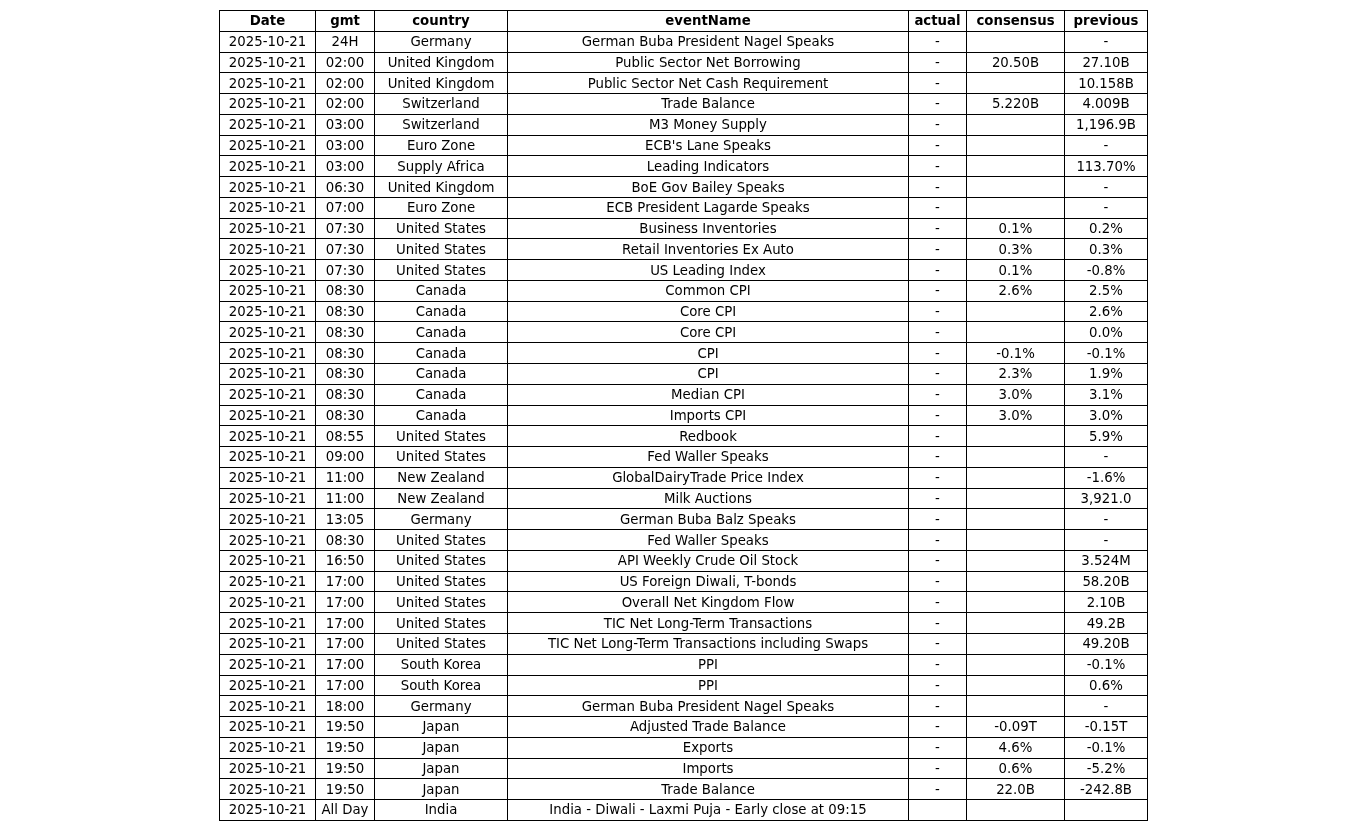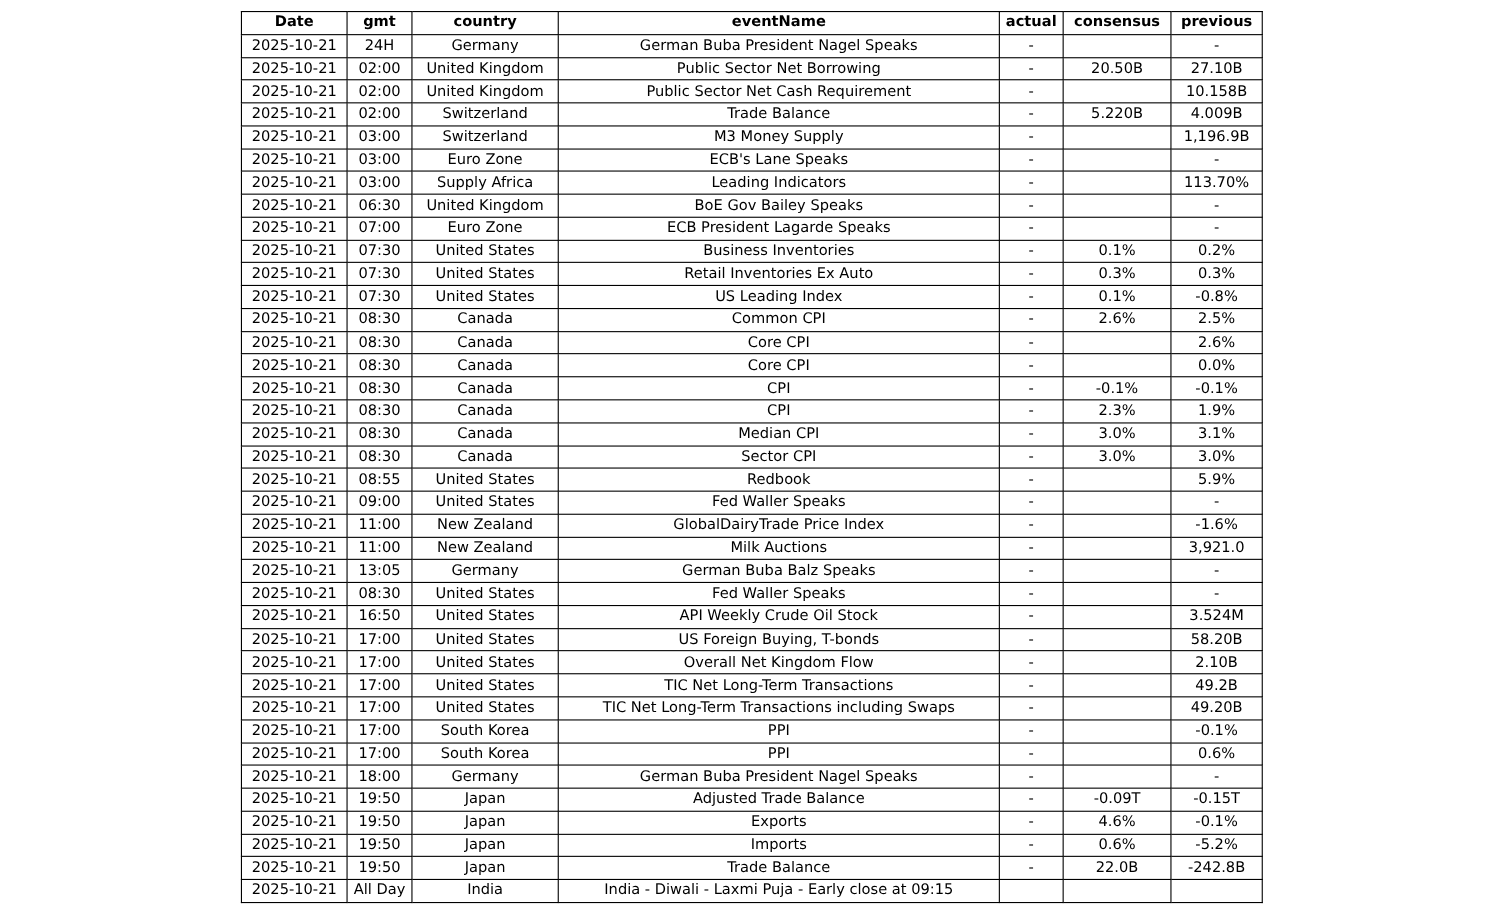--- a/index.html
+++ b/index.html
@@ -229,21 +229,21 @@
         <td>Canada</td>
         <td>Median CPI</td>
         <td>-</td>
         <td>3.0%</td>
         <td>3.1%</td>
       </tr>
       <tr>
         <td>2025-10-21</td>
         <td>08:30</td>
         <td>Canada</td>
-        <td>Sector CPI</td>
+        <td>Imports CPI</td>
         <td>-</td>
         <td>3.0%</td>
         <td>3.0%</td>
       </tr>
       <tr>
         <td>2025-10-21</td>
         <td>08:55</td>
         <td>United States</td>
         <td>Redbook</td>
         <td>-</td>
@@ -301,21 +301,21 @@
         <td>United States</td>
         <td>API Weekly Crude Oil Stock</td>
         <td>-</td>
         <td></td>
         <td>3.524M</td>
       </tr>
       <tr>
         <td>2025-10-21</td>
         <td>17:00</td>
         <td>United States</td>
-        <td>US Foreign Buying, T-bonds</td>
+        <td>US Foreign Diwali, T-bonds</td>
         <td>-</td>
         <td></td>
         <td>58.20B</td>
       </tr>
       <tr>
         <td>2025-10-21</td>
         <td>17:00</td>
         <td>United States</td>
         <td>Overall Net Kingdom Flow</td>
         <td>-</td>

